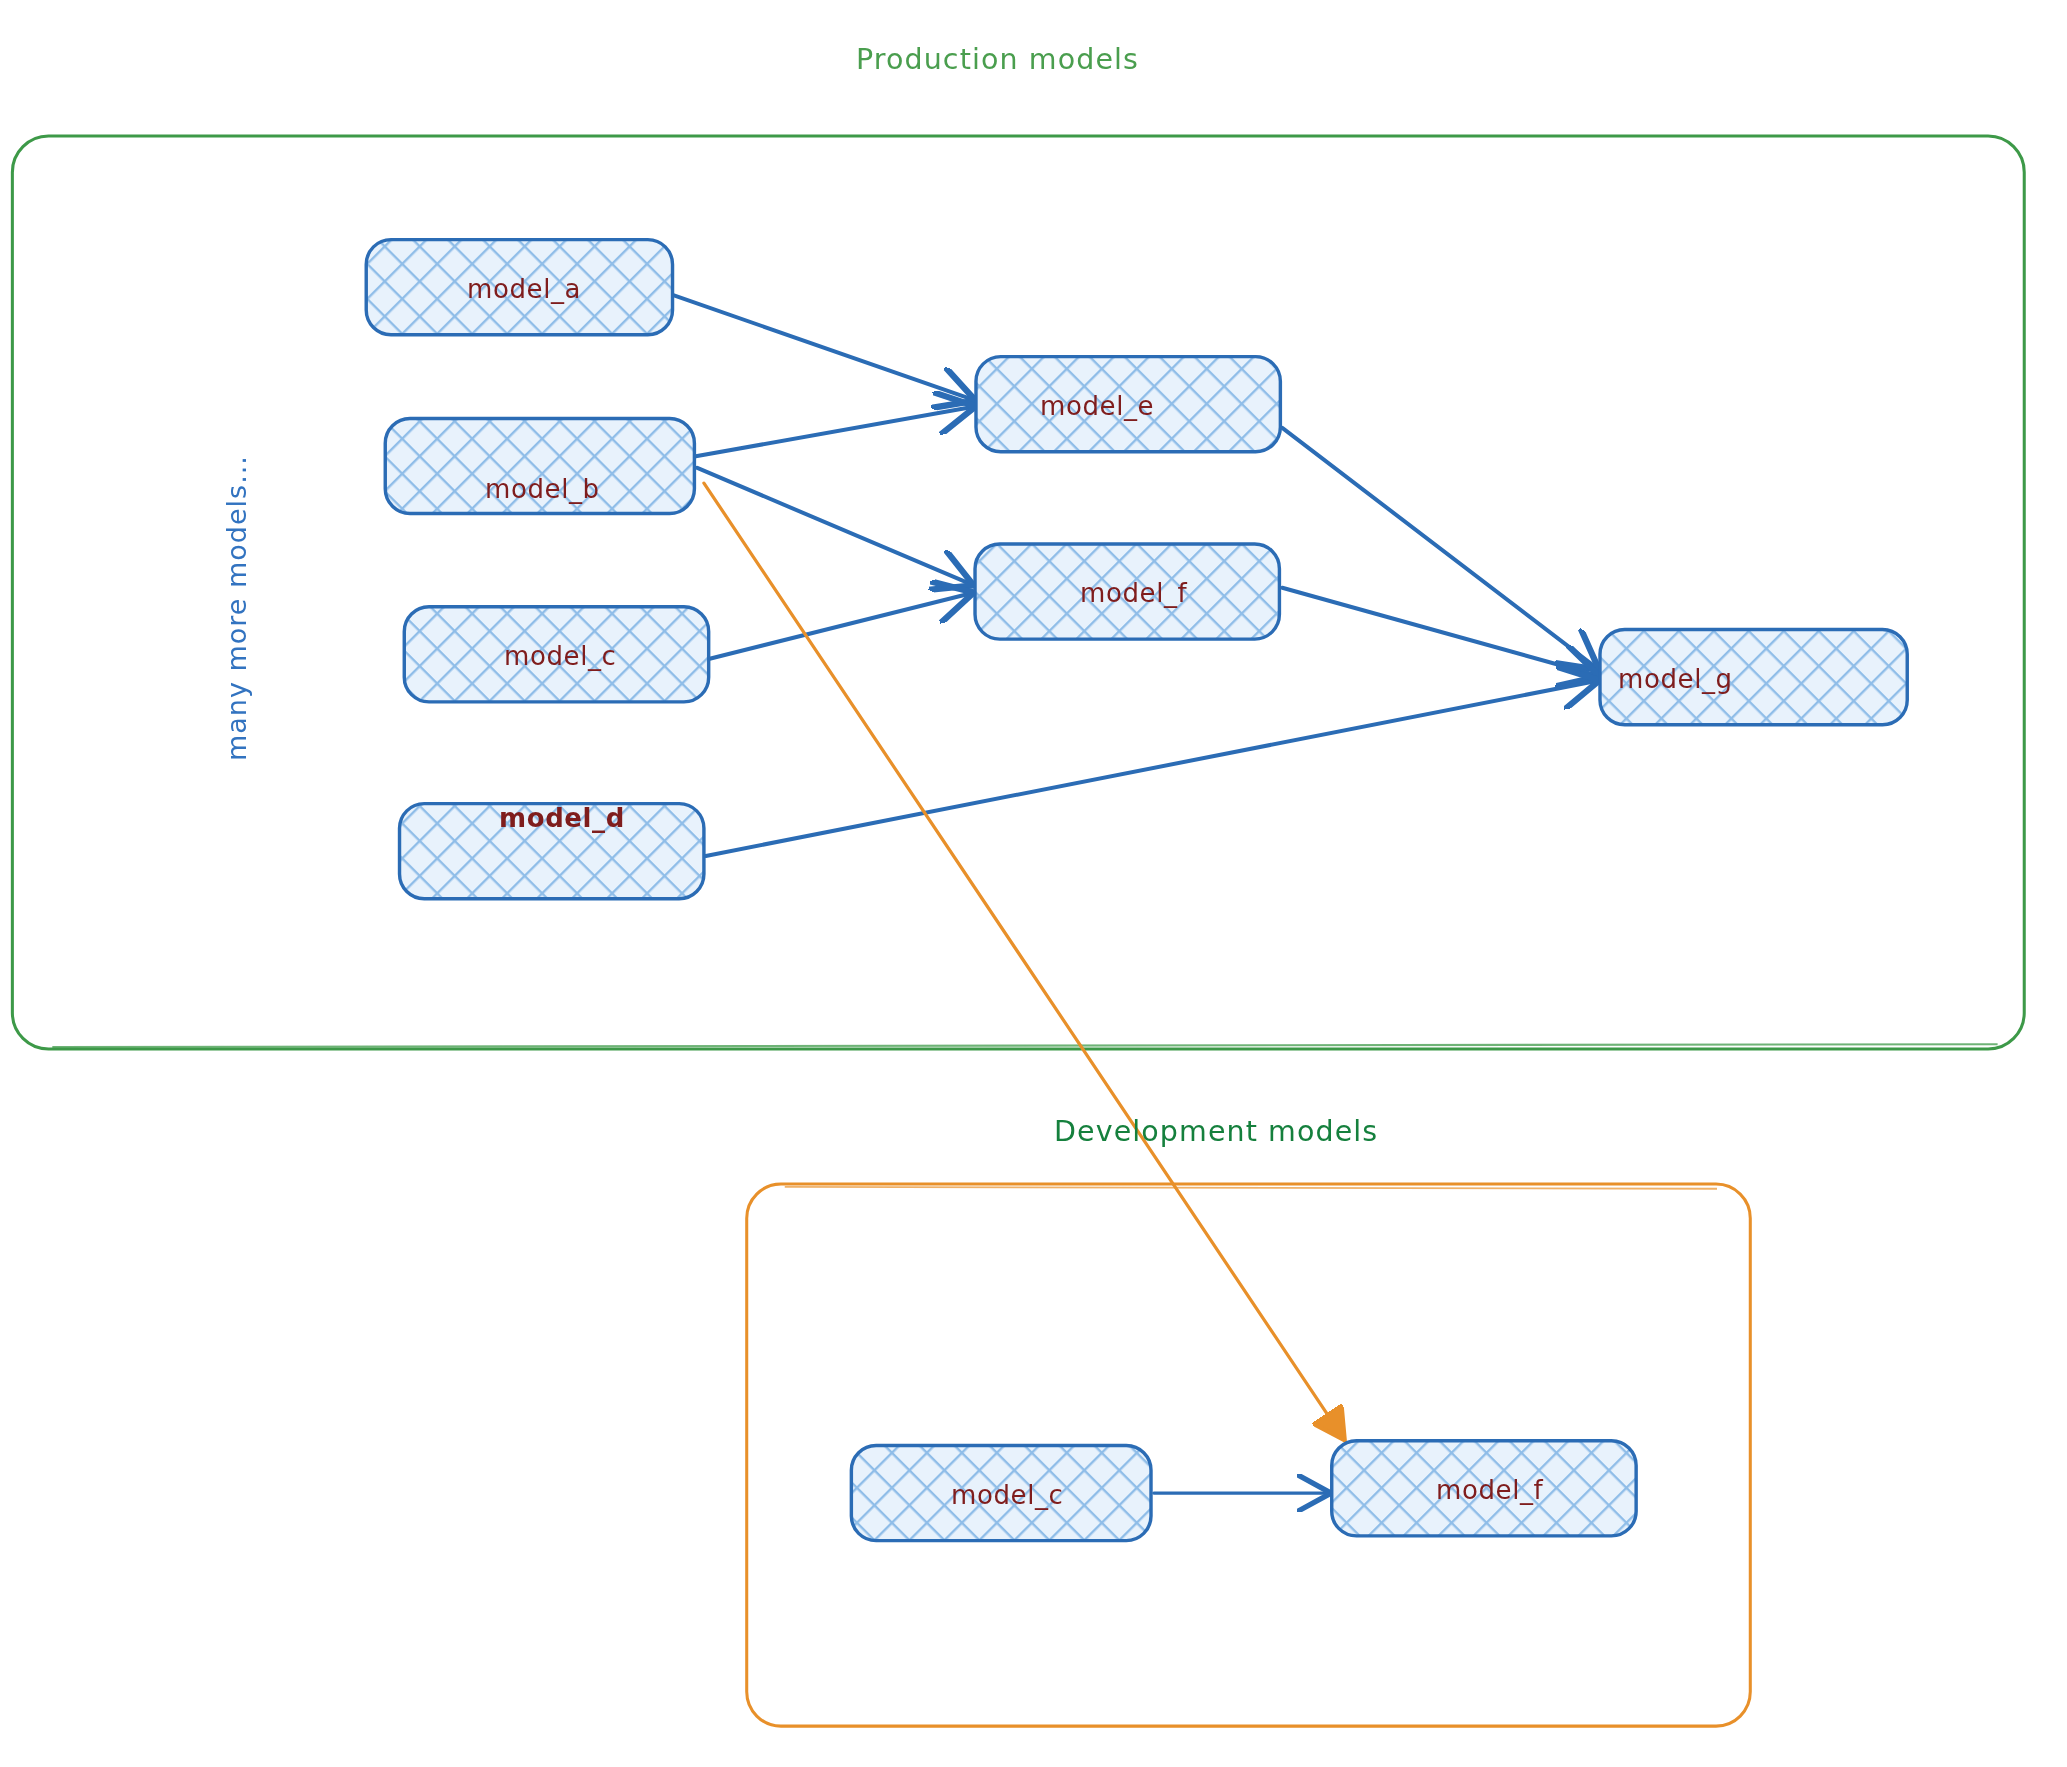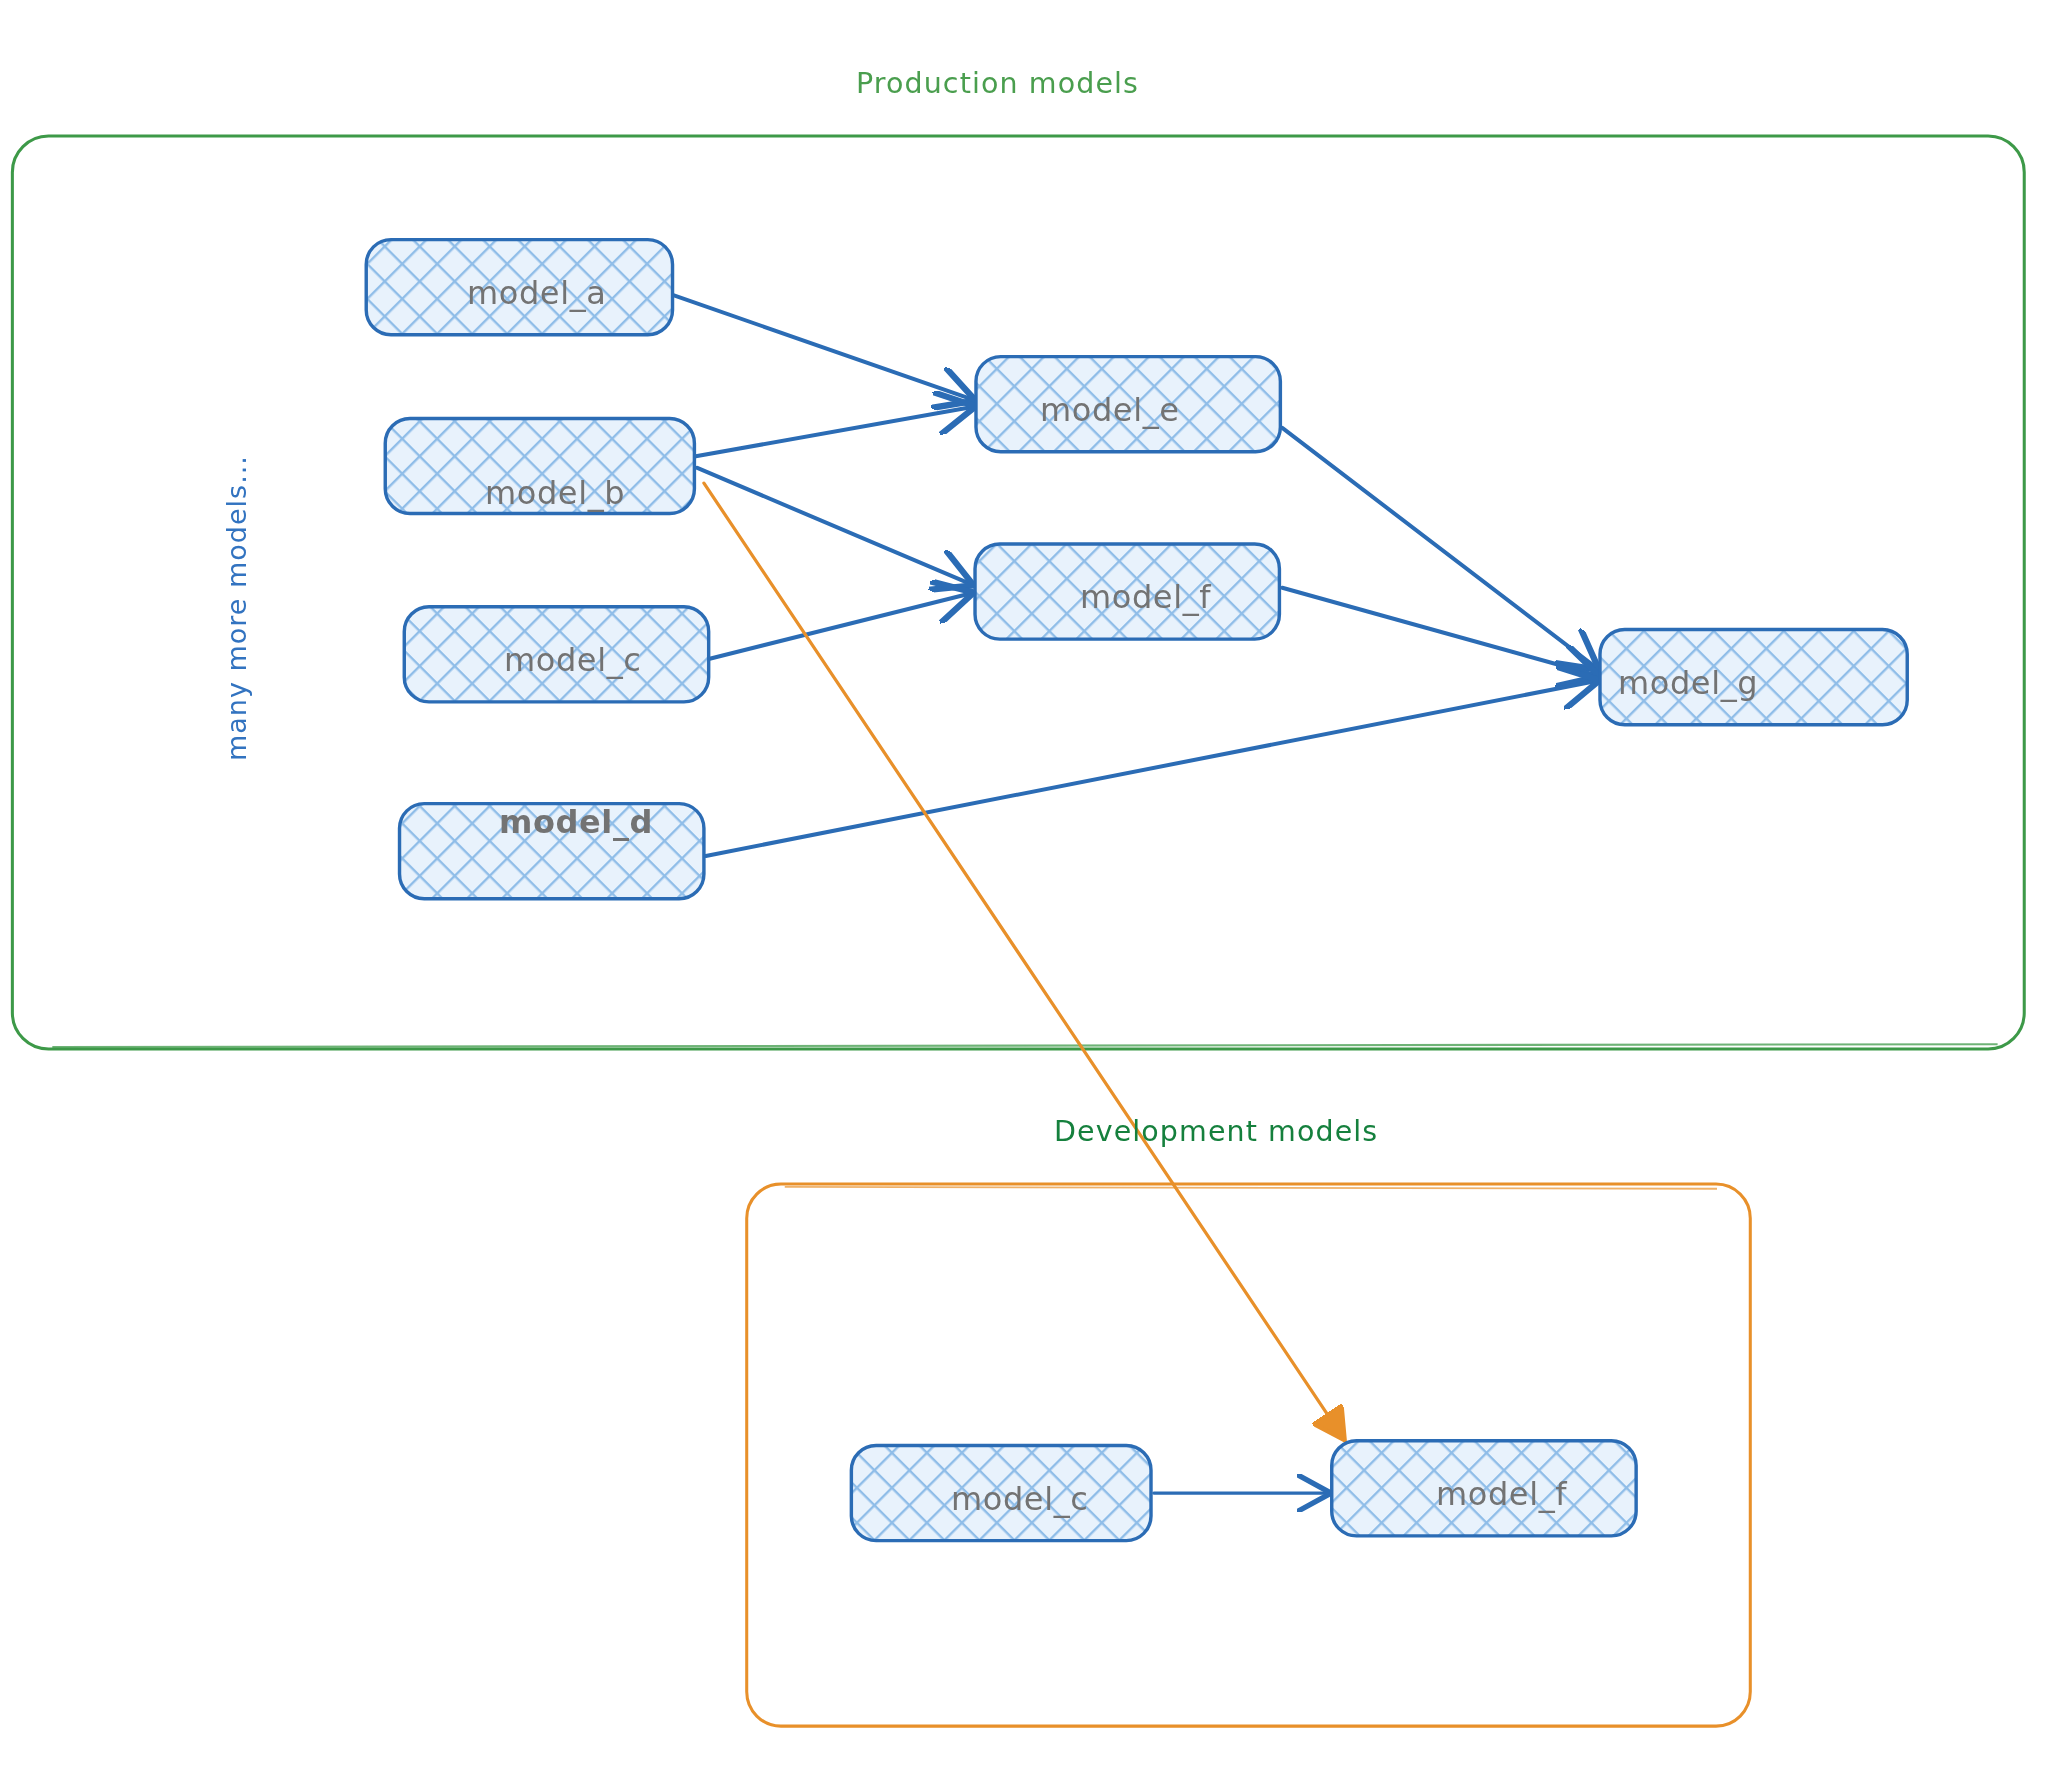--- a/index.html
+++ b/index.html
@@ -33,22 +33,22 @@
   }
   #prod-title {
     color: #4a9e4e;
   }
   #dev-title {
     color: #15803d;
   }
   .node-label {
     position: absolute;
     font-family: "DejaVu Sans", sans-serif;
-    font-size: 32px;
-    color: #737373;
+    font-size: 26px;
+    color: #7f1d1d;
     white-space: nowrap;
     letter-spacing: 0.6px;
     pointer-events: none;
   }
   #side-note {
     position: absolute;
     font-family: "DejaVu Sans", sans-serif;
     font-size: 27px;
     color: #3273c0;
     white-space: nowrap;
@@ -111,21 +111,21 @@
       <rect x="425" y="638" width="320" height="100" rx="26" ry="26" fill="url(#hatch)" stroke="#2b6cb5" stroke-width="3.6"></rect>
       <rect x="420" y="845" width="320" height="100" rx="26" ry="26" fill="url(#hatch)" stroke="#2b6cb5" stroke-width="3.6"></rect>
       <rect x="1026" y="375" width="320" height="100" rx="26" ry="26" fill="url(#hatch)" stroke="#2b6cb5" stroke-width="3.6"></rect>
       <rect x="1025" y="572" width="320" height="100" rx="26" ry="26" fill="url(#hatch)" stroke="#2b6cb5" stroke-width="3.6"></rect>
       <rect x="1682" y="662" width="323" height="100" rx="26" ry="26" fill="url(#hatch)" stroke="#2b6cb5" stroke-width="3.6"></rect>
       <rect x="895" y="1520" width="315" height="100" rx="26" ry="26" fill="url(#hatch)" stroke="#2b6cb5" stroke-width="3.6"></rect>
       <rect x="1400" y="1515" width="320" height="100" rx="26" ry="26" fill="url(#hatch)" stroke="#2b6cb5" stroke-width="3.6"></rect>
     </g>
   </svg>
 
-  <div class="group-title" id="prod-title" style="left:856px; top:43px;margin-top:24px;">Production models</div>
+  <div class="group-title" id="prod-title" style="left:856px; top:43px;">Production models</div>
 
   <div class="group-title" id="dev-title" style="left:1054px; top:1115px;">Development models</div>
 
   <div id="side-note" style="left:221px; top:761px;">many more models...</div>
 
   <div class="node-label" style="left:467px; top:274px;">model_a</div>
   <div class="node-label" style="left:485px; top:474px;">model_b</div>
   <div class="node-label" style="left:504px; top:641px;">model_c</div>
   <div class="node-label" style="left:499px; top:803px;font-weight:bold;">model_d</div>
   <div class="node-label" style="left:1040px; top:391px;">model_e</div>

